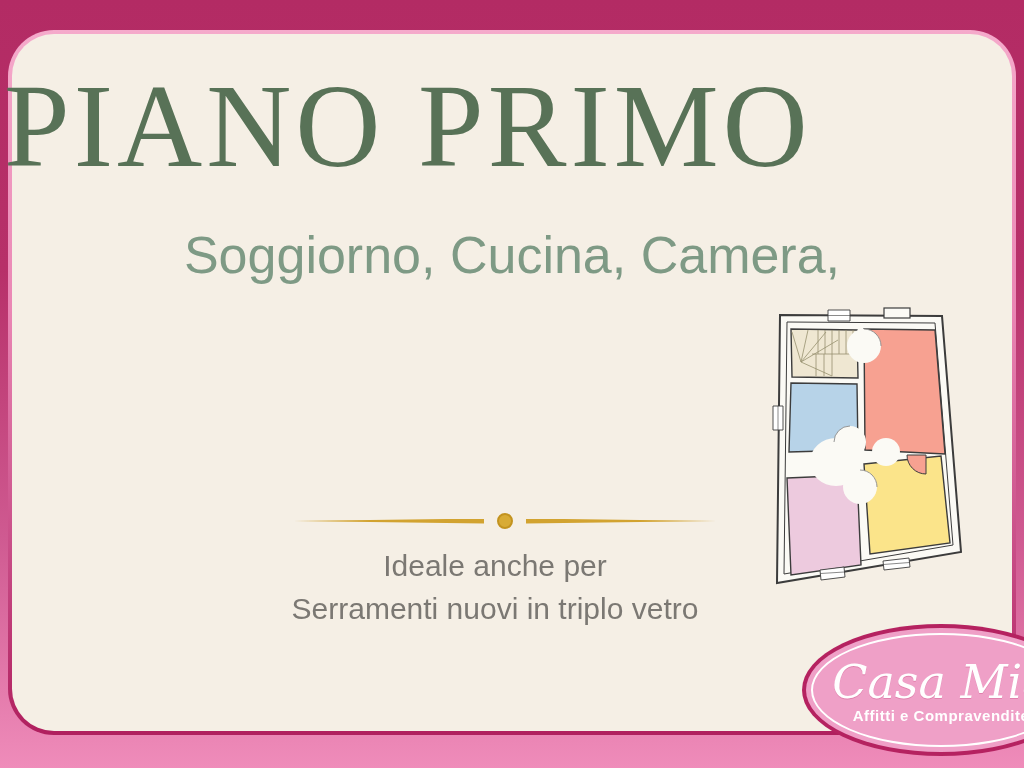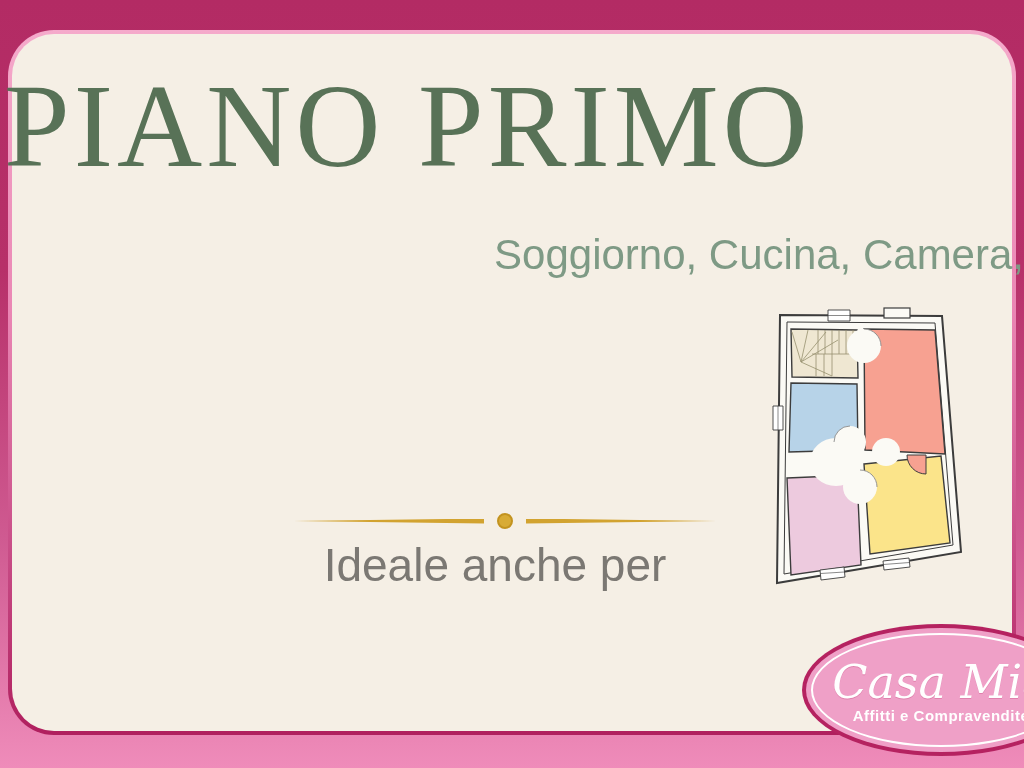--- a/index.html
+++ b/index.html
@@ -23,39 +23,39 @@
   }
   .title {
     position:absolute; top:68px; left:4px; width:1024px;
     text-align:left;
     font-family:"Liberation Serif", serif;
     font-size:118px; font-weight:400; letter-spacing:4px;
     color:#587257; line-height:1.0;
   }
   .subtitle {
     position:absolute; top:224px; left:0; width:1024px;
-    text-align:right;
-    font-size:42px; font-weight:400;
+    text-align:center;
+    font-size:52px; font-weight:400;
     color:#7e9a85; line-height:62px;
   }
   .divider {
     position:absolute; top:513px; left:294px; width:422px; height:16px;
     display:flex; align-items:center; justify-content:center; gap:13px;
   }
   .divider .line { height:5px; flex:1; background:#d2a330; }
   .divider .line.left  { clip-path:polygon(0 50%, 100% 0, 100% 100%); }
   .divider .line.right { clip-path:polygon(0 0, 100% 50%, 0 100%); }
   .divider .dot {
     width:16px; height:16px; border-radius:50%;
     background:#d8ab35; border:2px solid #c3931f;
   }
   .notes {
     position:absolute; top:544px; left:0; width:990px;
     text-align:center;
-    font-size:46px; color:#7b7873; line-height:43px;
+    font-size:30px; color:#7b7873; line-height:43px;
   }
   .floorplan { position:absolute; left:768px; top:302px; width:200px; height:315px; }
   .logo {
     position:absolute; left:802px; top:624px; width:278px; height:132px;
     border-radius:50%; background:#b52260; padding:4px;
   }
   .logo-mid {
     width:100%; height:100%; border-radius:50%;
     background:#efa0c7; position:relative;
     display:flex; flex-direction:column; align-items:center; justify-content:center;
@@ -146,20 +146,21 @@
 </svg>
 
 <div class="divider">
   <div class="line left"></div>
   <div class="dot"></div>
   <div class="line right"></div>
 </div>
 
 <div class="notes">
   <div>Ideale anche per</div>
+  <div>Serramenti nuovi in triplo vetro</div>
 </div>
 
 <div class="logo">
   <div class="logo-mid">
     <div class="logo-ring"></div>
     <div class="logo-brand">Casa Mia</div>
     <div class="logo-tagline">Affitti e Compravendite</div>
   </div>
 </div>
 

